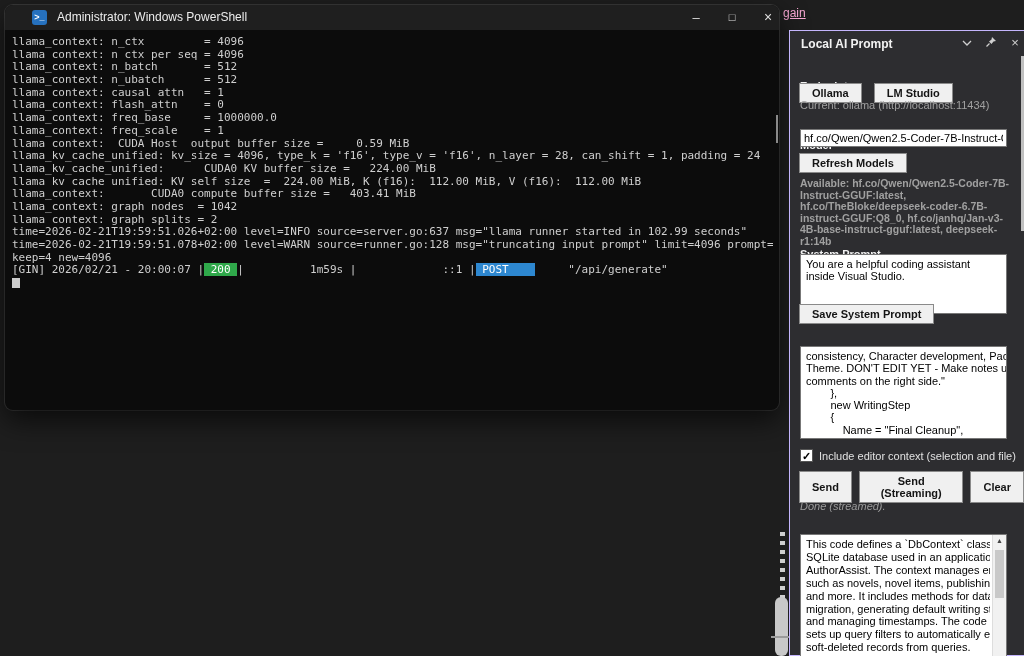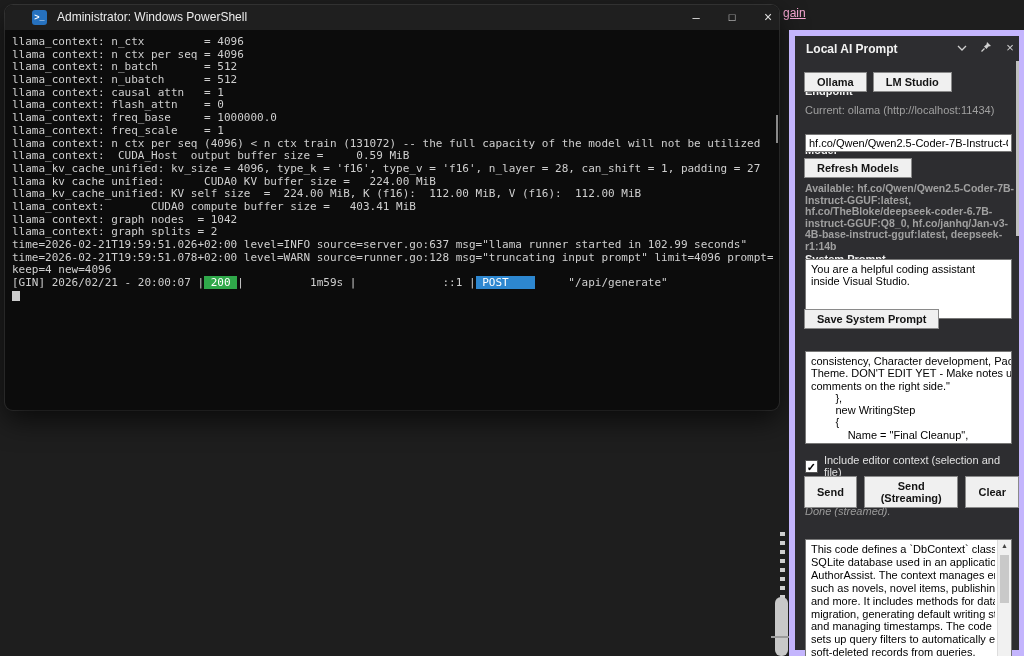--- a/index.html
+++ b/index.html
@@ -43,35 +43,35 @@
                font-family:"DejaVu Sans Mono", monospace; font-size:11px; color:#cfcfcf; }
   .tline { height:12.7px; white-space:pre; overflow:hidden; }
   #gin-line { height:12.7px; white-space:pre; }
   .badge-ok { background:#2fa84a; color:#fff; }
   .badge-post { background:#2d87d0; color:#fff; }
   #cursor { width:8px; height:10px; background:#cccccc; margin-top:2px; }
   #term-scroll { position:absolute; right:1px; top:110px; width:2px; height:28px; background:#8a8a8a; }
 
   
   #panel { position:absolute; left:789px; top:30px; width:236px; height:626px;
-           background:#2d2d30; border:6px solid #c4b5fd; z-index:10; color:#e8e8e8; }
+           background:#2d2d30; border:1px solid #c4b5fd; z-index:10; color:#e8e8e8; }
   #panel-header { position:absolute; left:0; top:0; right:0; height:24px; }
   #panel-title { position:absolute; left:11px; top:6px; font-size:12px; font-weight:bold; color:#f2f2f2; }
   #panel-icons { position:absolute; right:2px; top:5px; display:flex; gap:10px; }
   .hicon { width:14px; height:14px; color:#d0d0d0; cursor:pointer; text-align:center; line-height:14px; }
   .plabel { position:absolute; left:10px; font-size:11px; font-weight:bold; color:#f2f2f2;margin-top:22px; }
   .gray { color:#a0a0a0; font-weight:400; }
   .pbtn { background:#f0f0f0; border:1px solid #8a8a8a; color:#141414; font-size:11px;
           font-weight:600; font-family:"Liberation Sans", sans-serif; padding:3px 12px;
           cursor:pointer; display:inline-block; }
   .whitebox { position:absolute; left:10px; width:207px; background:#ffffff; color:#000;
               border:1px solid #777; font-size:11px; line-height:12.3px; padding:3px 5px;
               white-space:pre-wrap; overflow:hidden; }
   #ep-label { top:27px; }
-  #ep-btns { position:absolute; left:9px; top:36px; display:flex; gap:6px; }
+  #ep-btns { position:absolute; left:9px; top:52px; display:flex; gap:12px; }
   #ep-current { position:absolute; left:10px; top:68px; font-size:11px; }
   #model-label { top:86px; }
   #model-input { position:absolute; left:10px; top:98px; width:207px; height:18px;
                  background:#fff; color:#000; border:1px solid #777; font-size:11px;
                  font-family:"Liberation Sans", sans-serif; padding:0 3px; }
   #refresh-btn { position:absolute; left:9px; top:122px; }
   #available { position:absolute; left:10px; top:147px; width:212px; font-size:10.5px;
                line-height:11.5px; font-weight:600; }
   #sys-label { top:195px; }
   #sys-box { top:207px; height:60px;margin-top:16px; }
@@ -186,23 +186,22 @@
   <div id="term-body">
     <div id="term-lines">
         <div class="tline">llama_context: n_ctx         = 4096</div>
         <div class="tline">llama_context: n_ctx_per_seq = 4096</div>
         <div class="tline">llama_context: n_batch       = 512</div>
         <div class="tline">llama_context: n_ubatch      = 512</div>
         <div class="tline">llama_context: causal_attn   = 1</div>
         <div class="tline">llama_context: flash_attn    = 0</div>
         <div class="tline">llama_context: freq_base     = 1000000.0</div>
         <div class="tline">llama_context: freq_scale    = 1</div>
-        <div class="tline">llama_context: n_ctx_per_seq (4096) &lt; n_ctx_train (131072) -- the full capacity of the model will not be utilized</div>
         <div class="tline">llama_context:  CUDA_Host  output buffer size =     0.59 MiB</div>
-        <div class="tline">llama_kv_cache_unified: kv_size = 4096, type_k = 'f16', type_v = 'f16', n_layer = 28, can_shift = 1, padding = 27</div>
+        <div class="tline">llama_kv_cache_unified: kv_size = 4096, type_k = 'f16', type_v = 'f16', n_layer = 28, can_shift = 1, padding = 24</div>
         <div class="tline">llama_kv_cache_unified:      CUDA0 KV buffer size =   224.00 MiB</div>
         <div class="tline">llama_kv_cache_unified: KV self size  =  224.00 MiB, K (f16):  112.00 MiB, V (f16):  112.00 MiB</div>
         <div class="tline">llama_context:       CUDA0 compute buffer size =   403.41 MiB</div>
         <div class="tline">llama_context: graph nodes  = 1042</div>
         <div class="tline">llama_context: graph splits = 2</div>
         <div class="tline">time=2026-02-21T19:59:51.026+02:00 level=INFO source=server.go:637 msg="llama runner started in 102.99 seconds"</div>
         <div class="tline">time=2026-02-21T19:59:51.078+02:00 level=WARN source=runner.go:128 msg="truncating input prompt" limit=4096 prompt=7981</div>
         <div class="tline">keep=4 new=4096</div>
       </div>
     <div id="gin-line"><span>[GIN] 2026/02/21 - 20:00:07 |</span><span class="badge-ok"> 200 </span><span>|          1m59s |             ::1 |</span><span class="badge-post"> POST    </span><span>     "/api/generate"</span></div>

